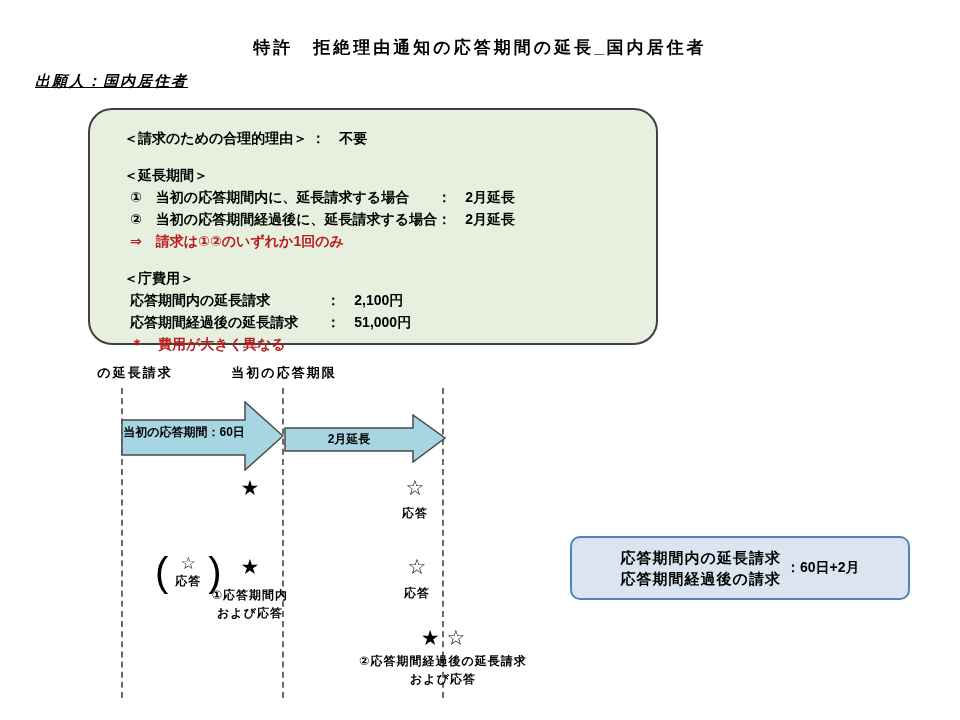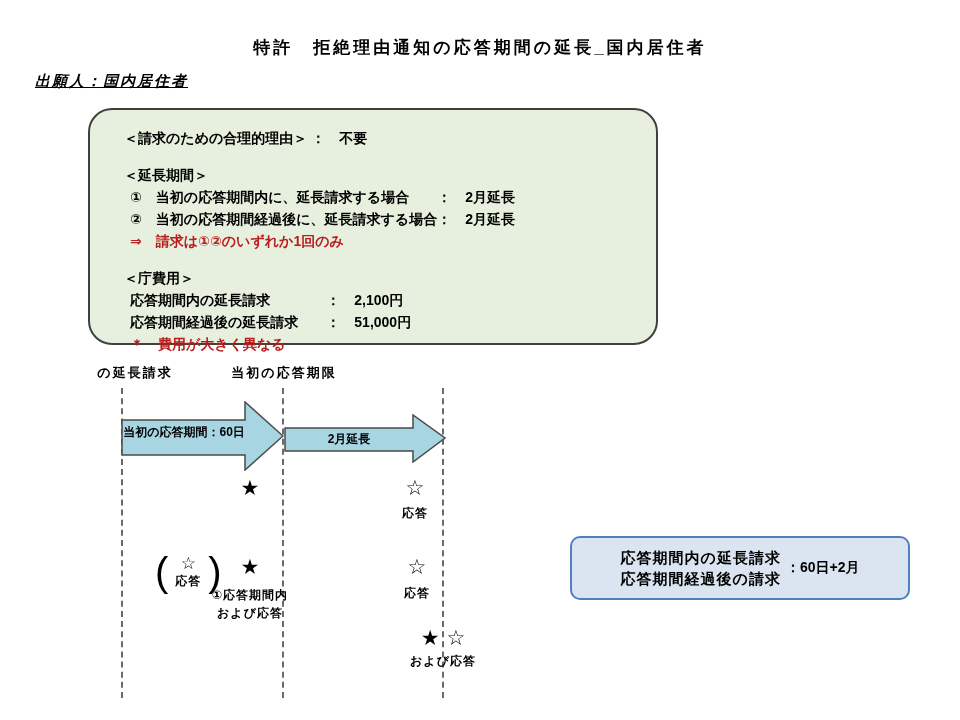--- a/index.html
+++ b/index.html
@@ -134,20 +134,21 @@
     <span style="display:block;">および応答</span>
   </div>
   <div class="star" style="left:389px; top:555px;">☆</div>
   <div class="event-label" style="left:389px; top:584px; width:56px;">応答</div>
 
   <div class="star-pair" style="left:396px; top:626px; width:94px;">
     <span>★</span>
     <span>☆</span>
   </div>
   <div class="event-label" style="left:328px; top:652px; width:230px;">
+    <span style="display:block;">②応答期間経過後の延長請求</span>
     <span style="display:block;">および応答</span>
   </div>
 
   <div class="summary-box">
     <div class="summary-lines">
       <span style="display:block;">応答期間内の延長請求</span>
       <span style="display:block;">応答期間経過後の請求</span>
     </div>
     <div class="summary-value">：60日+2月</div>
   </div>

